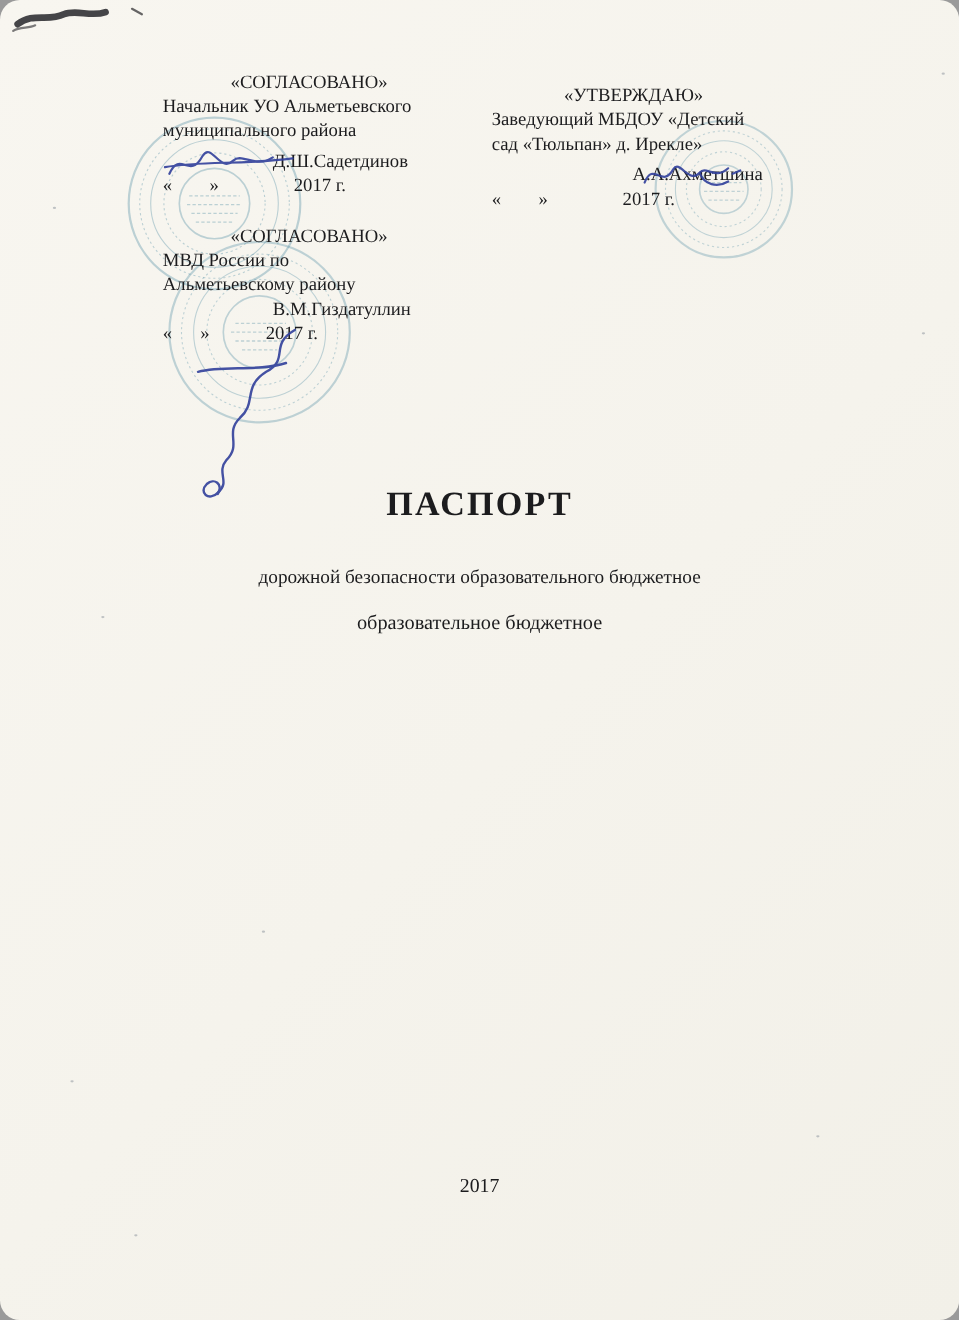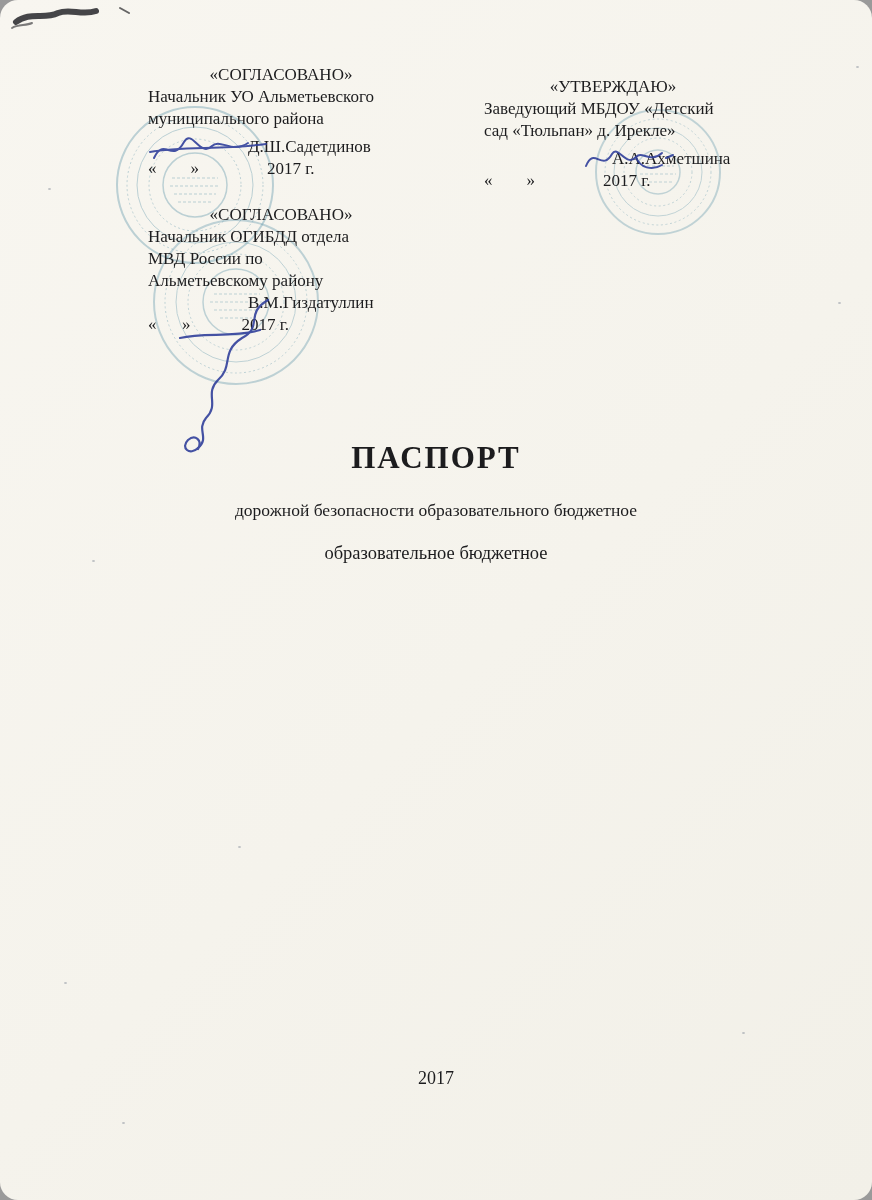--- a/index.html
+++ b/index.html
@@ -12,36 +12,36 @@
     font-family: "Liberation Serif", "DejaVu Serif", serif;
     color: #1c1c1e;
     overflow: hidden;
     border-radius: 18px;
   }
   .line { font-size: 17px; line-height: 22px; white-space: pre; }
   .heading { text-align: center; }
   .name-line { white-space: pre; }
   .block { position: absolute; }
   .block-left-1 { left: 148px; top: 64px; width: 266px; }
-  .block-right   { left: 484px; top: 76px; width: 258px; }
+  .block-right   { left: 447px; top: 76px; width: 258px; }
   .block-left-2 { left: 148px; top: 204px; width: 266px; }
   .sig-gap-left-1 { height: 6px; }
   .indent-100 { padding-left: 100px; }
   .indent-128 { padding-left: 128px; }
   .title-wrap {
     position: absolute;
     left: 0; top: 440px;
     width: 872px;
     text-align: center;
   }
   .title-main {
     font-size: 31px;
     font-weight: bold;
     letter-spacing: 2px;
-    margin-bottom: 24px;
+    margin-bottom: 38px;
   }
   .title-sub {
     font-size: 17.5px;
     margin-bottom: 22px;
   }
   .title-org {
     font-size: 18.5px;
     margin-bottom: 15px;
   }
   .footer-year {
@@ -119,21 +119,20 @@
     <div class="line heading">«УТВЕРЖДАЮ»</div>
     <div class="line">Заведующий МБДОУ «Детский</div>
     <div class="line">сад «Тюльпан» д. Ирекле»</div>
     <div class="sig-gap-left-1"></div>
     <div class="line indent-128 name-line">А.А.Ахметшина</div>
     <div class="line">«        »                2017 г.</div>
   </div>
 
   <div class="block block-left-2">
     <div class="line heading">«СОГЛАСОВАНО»</div>
-    <div class="line">Начальник ОГИБДД отдела</div>
     <div class="line">МВД России по</div>
     <div class="line">Альметьевскому району</div>
     <div class="line indent-100 name-line">В.М.Гиздатуллин</div>
     <div class="line">«      »            2017 г.</div>
   </div>
 
   <svg class="overlay" style="left:148px; top:126px;" width="130" height="48" viewBox="0 0 130 48" opacity="0.9">
     <g fill="none" stroke-width="2" stroke-linecap="round" stroke="#31409b">
       <path d="M6,32 C16,10 24,38 36,16 C44,2 52,32 64,20 C72,12 84,28 100,17"></path>
       <path d="M2,26 C34,20 74,24 118,18"></path>

